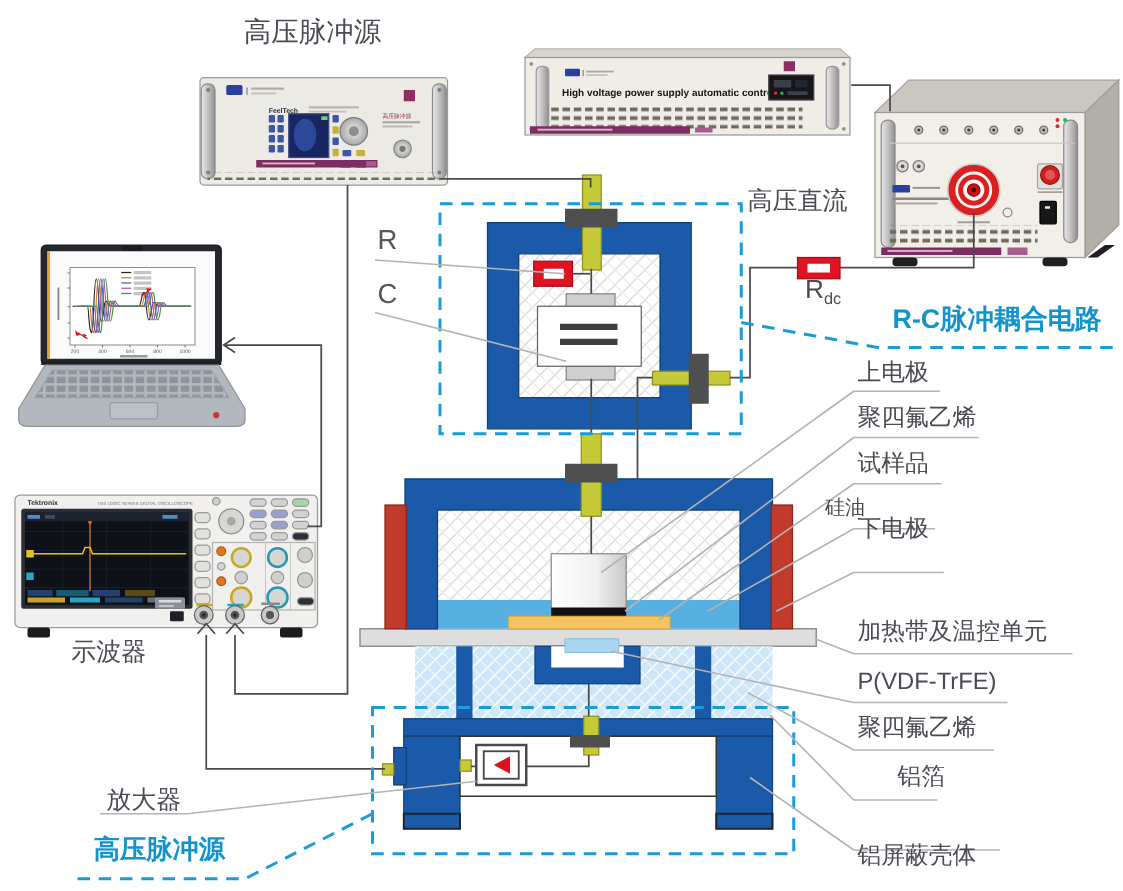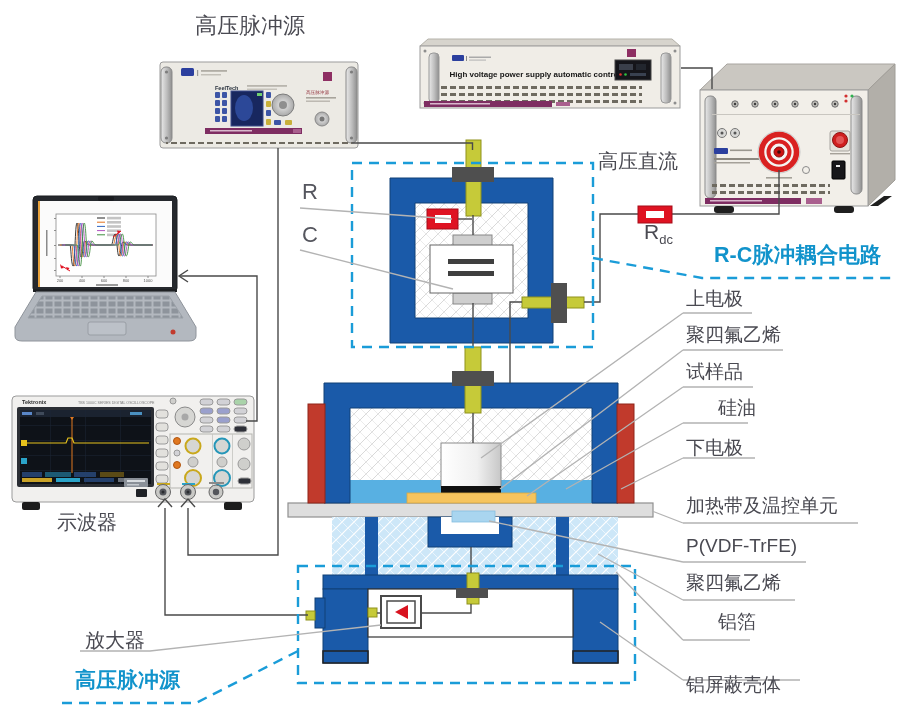--- a/index.html
+++ b/index.html
@@ -437,21 +437,21 @@
 <div class="lbl" style="left:302px;top:223px;font-size:22px;color:#55565e;">C</div>
 <div class="lbl" style="left:644px;top:220px;font-size:21px;"><span>R</span><sub>dc</sub></div>
 <div class="lbl cyan" style="left:714px;top:244px;font-size:21.5px;">R-C脉冲耦合电路</div>
 <div class="lbl" style="left:57px;top:511px;font-size:20px;">示波器</div>
 <div class="lbl" style="left:85px;top:629px;font-size:20px;text-align:center;">放大器</div>
 <div class="lbl cyan" style="left:75px;top:668px;font-size:21px;">高压脉冲源</div>
 
 <div class="lbl" style="left:686px;top:289px;font-size:19px;">上电极</div>
 <div class="lbl" style="left:686px;top:325px;font-size:19px;">聚四氟乙烯</div>
 <div class="lbl" style="left:686px;top:362px;font-size:19px;">试样品</div>
-<div class="lbl" style="left:718px;top:398px;font-size:19px;">硅油</div>
-<div class="lbl" style="left:686px;top:438px;font-size:19px;">下电极</div>
+<div class="lbl" style="left:660px;top:398px;font-size:16px;">硅油</div>
+<div class="lbl" style="left:686px;top:414px;font-size:19px;">下电极</div>
 <div class="lbl" style="left:686px;top:496px;font-size:19px;">加热带及温控单元</div>
 <div class="lbl" style="left:686px;top:536px;font-size:19px;">P(VDF-TrFE)</div>
 <div class="lbl" style="left:686px;top:573px;font-size:19px;">聚四氟乙烯</div>
 <div class="lbl" style="left:686px;top:612px;font-size:19px;margin-left:32px;">铝箔</div>
 <div class="lbl" style="left:686px;top:675px;font-size:19px;">铝屏蔽壳体</div>
 
 </div>
 
 </body></html>

